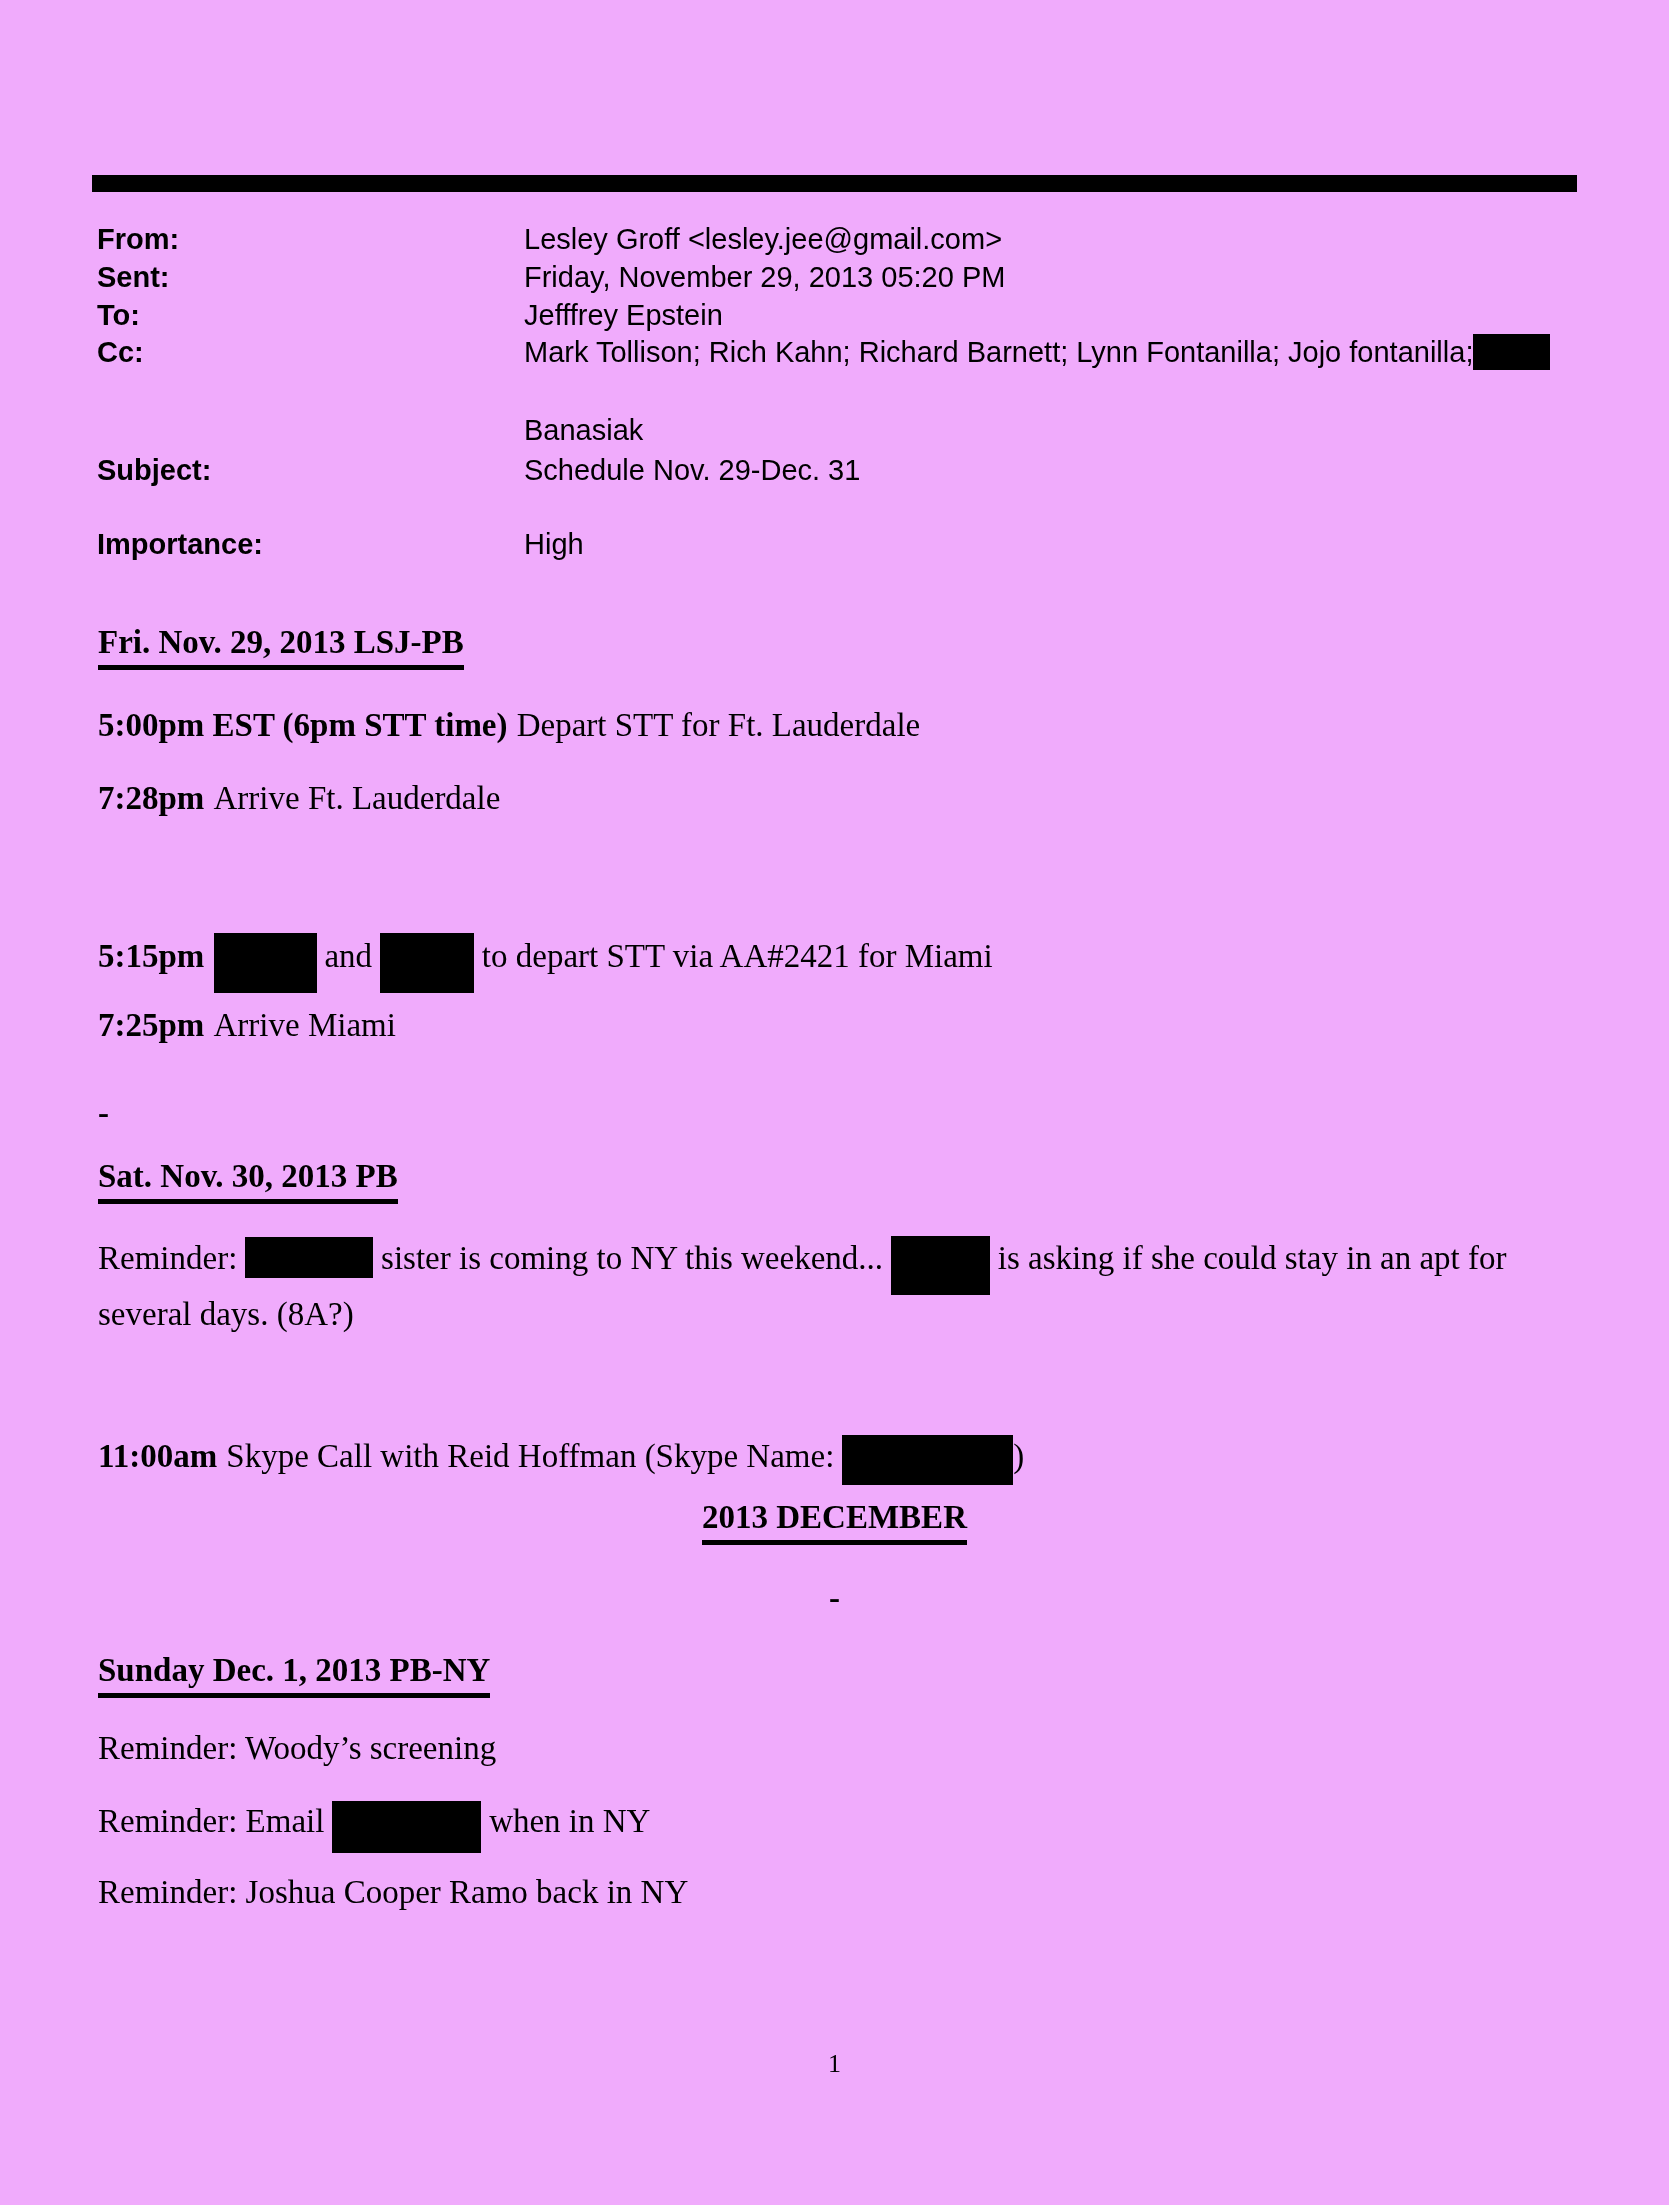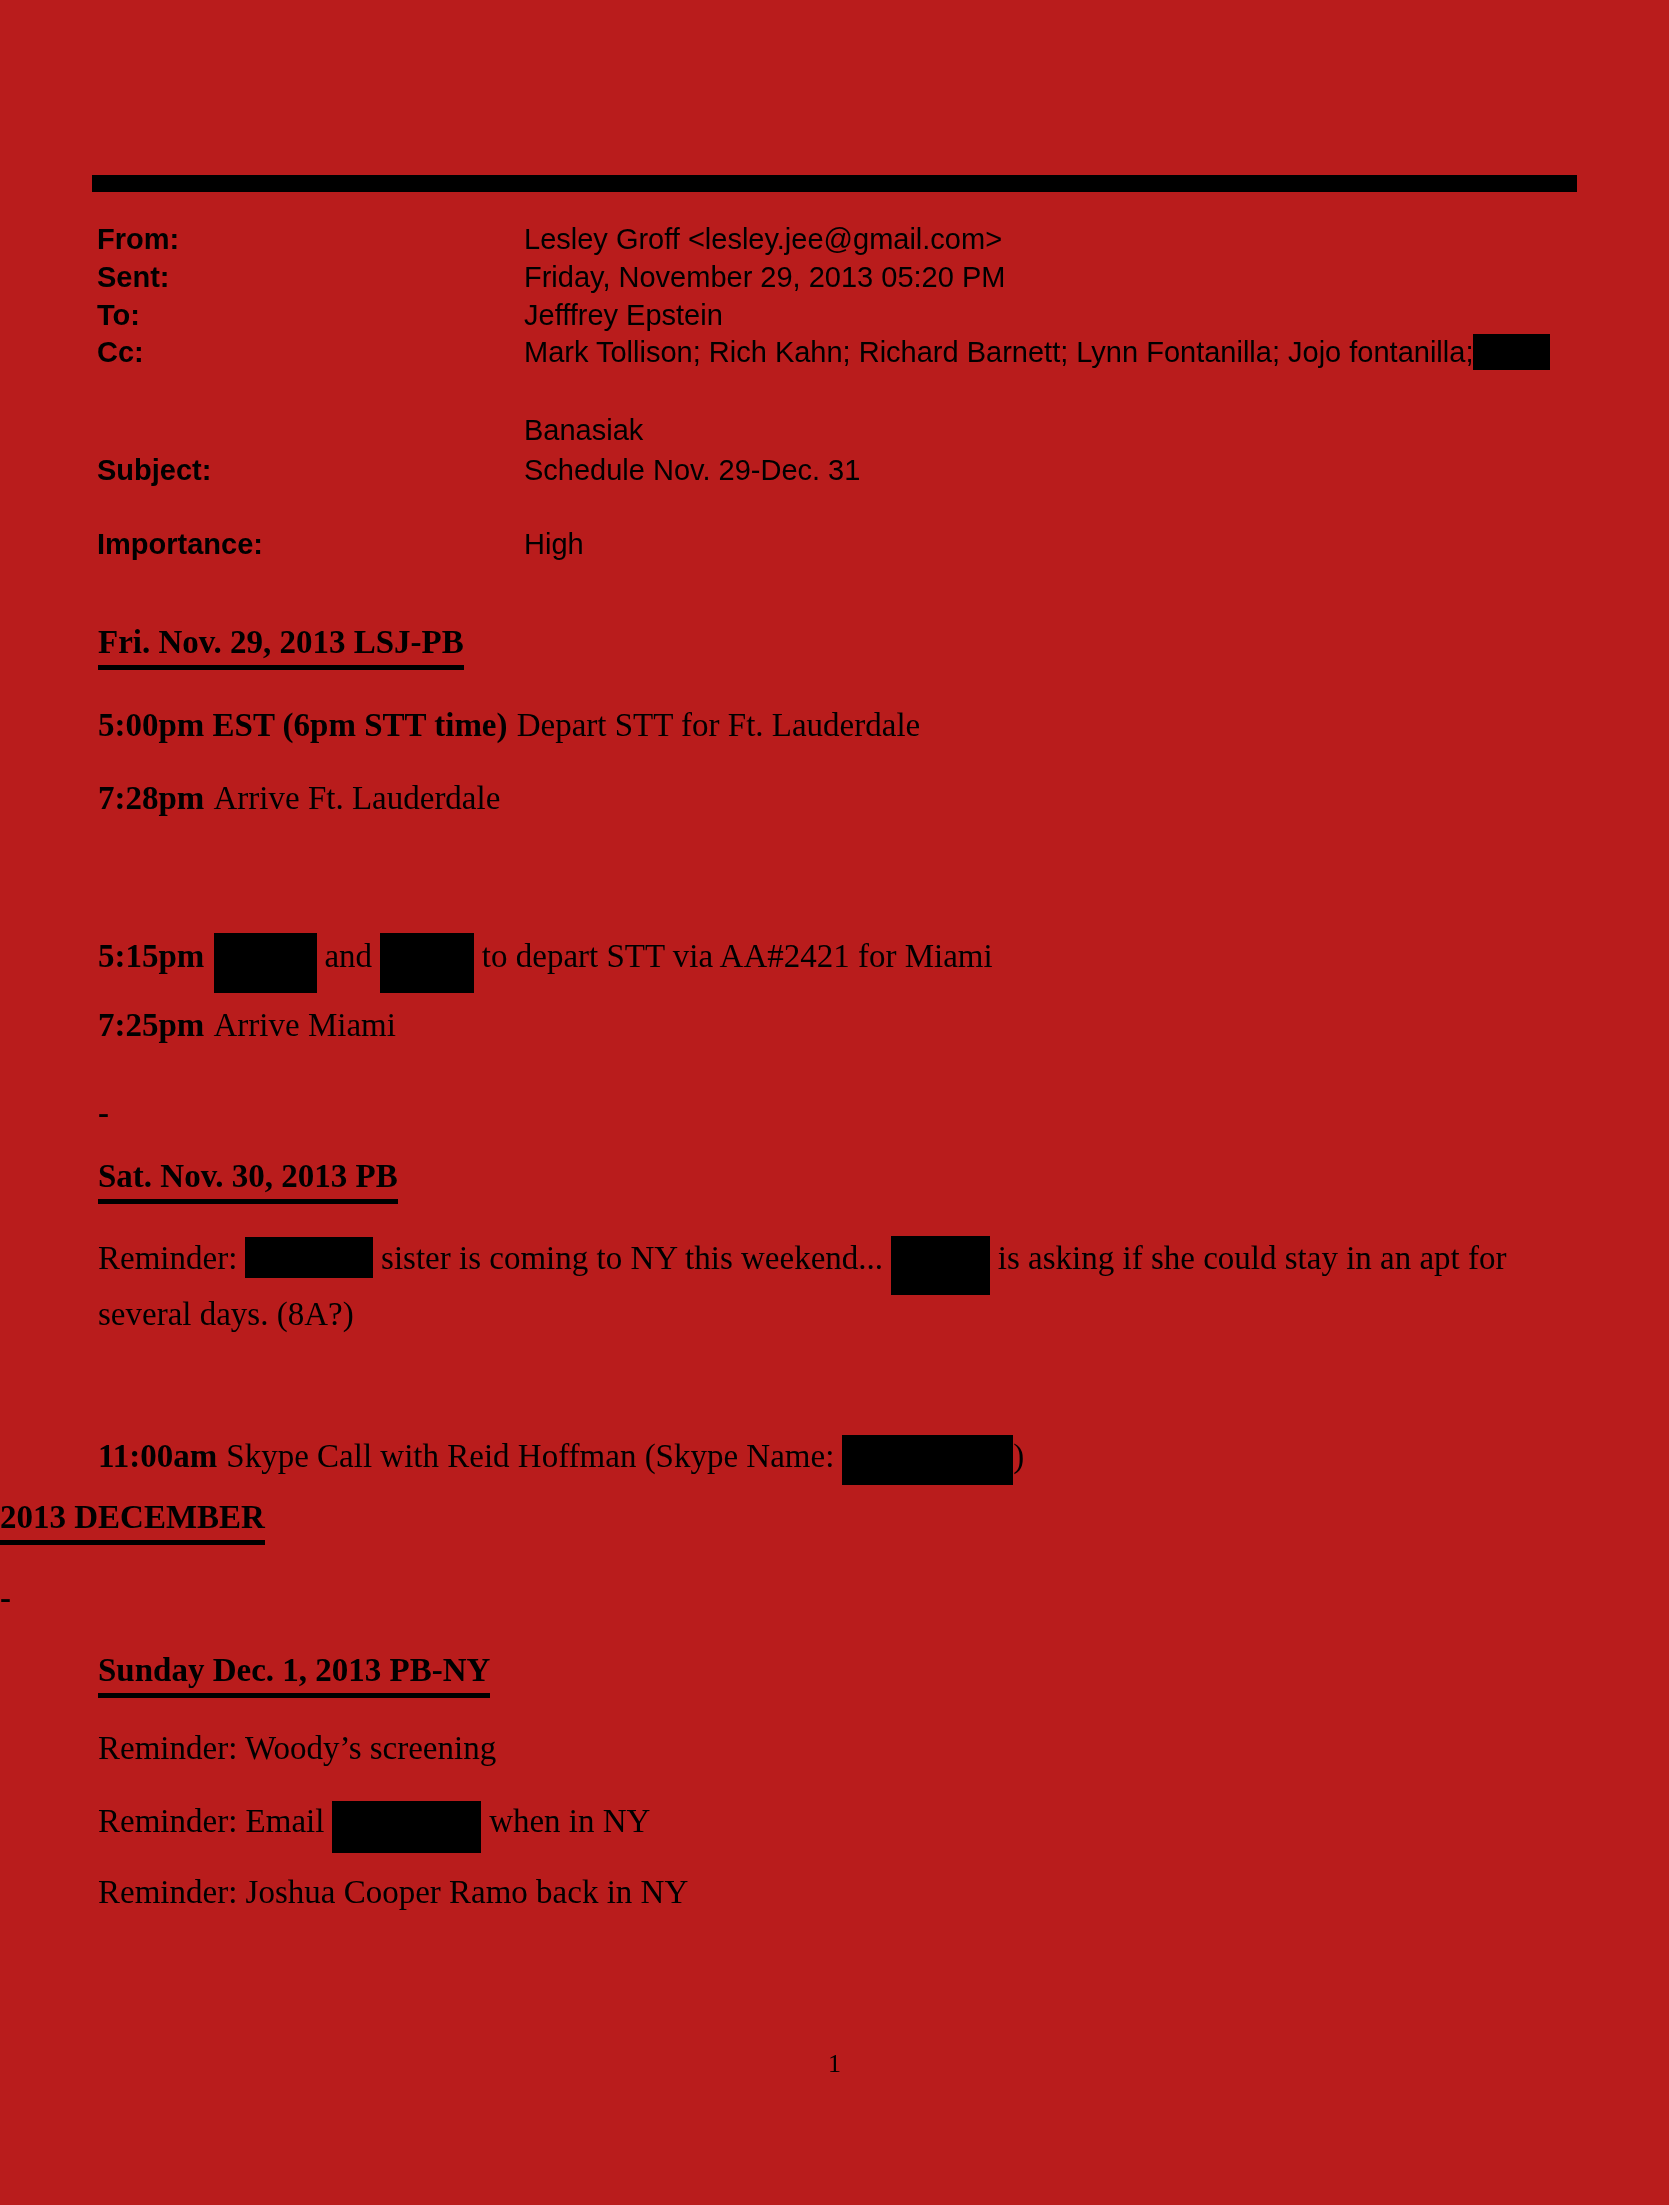--- a/index.html
+++ b/index.html
@@ -1,19 +1,19 @@
 <!DOCTYPE html>
 <html style="font-size:10.5px"><head>
 <meta charset="utf-8">
 <style>
   html,body{margin:0;padding:0;background:#e8e8e8;}
   #page{
     position:relative;
     width:1669px;height:2205px;
-    background:#b91c1c;
+    background:#f0abfc;
     color:#000000;
     overflow:hidden;
     margin:0 auto;
   }
   
   .black-bar{
     position:absolute;left:92px;top:175px;width:1485px;height:17px;
     background:#000000;
   }
   
@@ -41,21 +41,21 @@
     white-space:nowrap;
   }
   .bwrap{white-space:normal;width:1492px;}
   .btime{font-weight:bold;margin-right:9.2px;}
   .heading{
     font-weight:bold;
     display:inline-block;
     border-bottom:5.9px solid #000000;
     padding-bottom:3.3px;
   }
-  .centered{left:0;width:100%;text-align:left;}
+  .centered{left:0;width:100%;text-align:center;}
   .mr{margin-right:7.9px;}
   .ml{margin-left:7.9px;}
   
   .page-num{
     position:absolute;left:0;top:2049px;width:100%;
     text-align:center;
     font-family:"Liberation Serif",serif;
     font-size:26px;
   }
   .bates{

